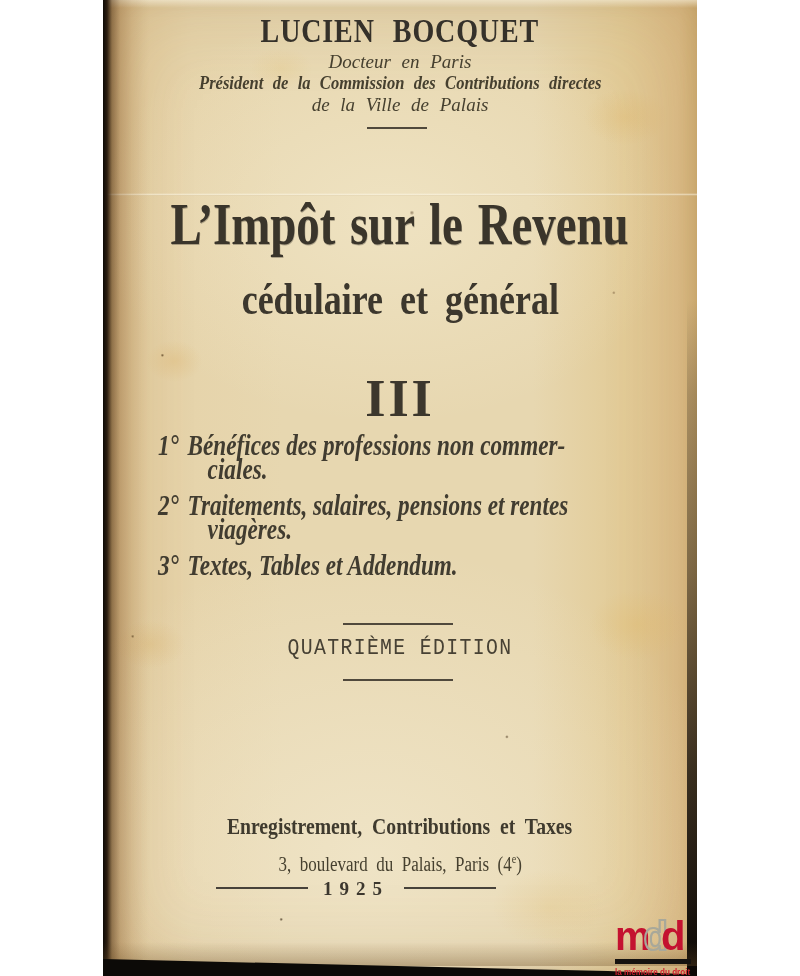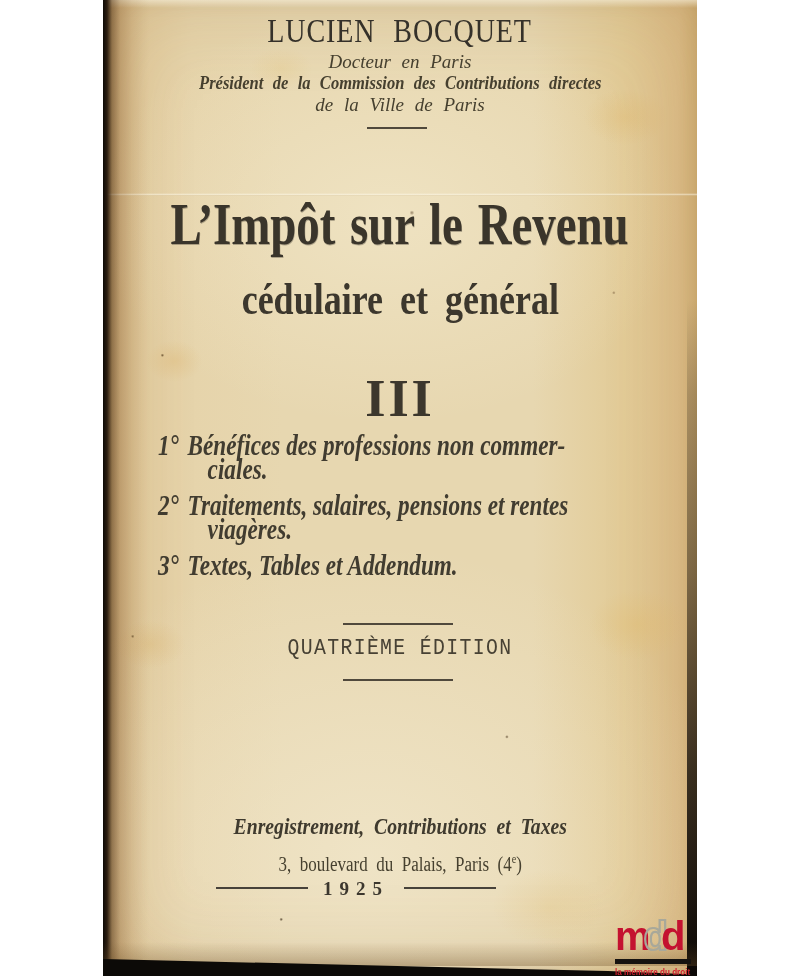--- a/index.html
+++ b/index.html
@@ -58,21 +58,21 @@
   }
   .bottom-wedge {
     position:absolute; left:0; right:0; bottom:0; height:20px; background:#0c0a07;
     clip-path:polygon(0 15%, 85% 75%, 100% 92%, 100% 100%, 0 100%);
   }
 
   
   .blk { position:absolute; left:0; right:0; text-align:center; line-height:1; white-space:nowrap; }
   .sqz { display:inline-block; }
 
-  .author-name   { top:15px;  font-size:33px; font-weight:400; color:#35312a; letter-spacing:1px; word-spacing:12px; }
+  .author-name   { top:15px;  font-size:33px; font-weight:700; color:#35312a; letter-spacing:1px; word-spacing:12px; }
   .author-name .sqz { transform:scaleX(0.85); }
   .author-role-1 { top:52px;  font-size:19px; font-style:italic; color:#46402f; word-spacing:6px; }
   .author-role-2 { top:73px;  font-size:19px; font-style:italic; color:#46402f; word-spacing:6px;font-weight:bold; }
   .author-role-2 .sqz { transform:scaleX(0.87); }
   .author-role-3 { top:95px;  font-size:19px; font-style:italic; color:#46402f; word-spacing:6px; }
 
   .rule { position:absolute; background:#50493c; height:2px; }
   .rule-author  { top:127px; left:264px; width:60px; }
   .rule-ed-top  { top:623px; left:240px; width:110px; }
   .rule-ed-bot  { top:679px; left:240px; width:110px; }
@@ -94,21 +94,21 @@
   .toc-l2   { display:block; margin-left:62px; }
   .toc-l2:empty { display:none; }
 
   .edition { top:638px; font-size:22px; color:#474134; letter-spacing:1.5px;font-family:Liberation Mono, monospace; }
   .edition .sqz { transform:scaleX(0.9); }
 
   .publisher-name { top:747px; font-size:27px; font-weight:700; font-style:italic; color:#3d382d; }
   .publisher-name .sqz { transform:scaleX(0.85); word-spacing:16px; }
   .publisher-dept-1 { top:785px; font-size:24px; font-weight:700; color:#3f3a2e; }
   .publisher-dept-1 .sqz { transform:scaleX(0.78); word-spacing:3px; }
-  .publisher-dept-2 { top:814px; font-size:24px; font-weight:700; color:#3f3a2e;font-style:italic; }
+  .publisher-dept-2 { top:814px; font-size:24px; font-weight:700; color:#3f3a2e; }
   .publisher-dept-2 .sqz { transform:scaleX(0.82); word-spacing:6px; }
   .address { top:853px; font-size:20px; color:#46402f; }
   .address .sqz { transform:scaleX(0.85); word-spacing:5px; }
   .address sup { font-size:12px; }
 
   .year-row { position:absolute; top:879px; left:0; right:0; height:18px;
               display:flex; justify-content:center; align-items:center; gap:15px;
               transform:translateX(-44px); }
   .year-dash { width:92px; height:2.5px; background:#47423a; }
   .year-text { font-size:19px; font-weight:700; color:#3c372e; letter-spacing:7px; line-height:1; }
@@ -134,21 +134,21 @@
     <div class="top-edge"></div>
     <div class="crease"></div>
 
     <div class="blk author-name">
       <span class="sqz">LUCIEN BOCQUET</span>
     </div>
     <div class="blk author-role-1">Docteur en Paris</div>
     <div class="blk author-role-2">
       <span class="sqz">Président de la Commission des Contributions directes</span>
     </div>
-    <div class="blk author-role-3">de la Ville de Paris</div>
+    <div class="blk author-role-3">de la Ville de Palais</div>
 
     <div class="rule rule-author"></div>
 
     <div class="blk subtitle">
       <span class="sqz">cédulaire et général</span>
     </div>
     <div class="blk main-title">
       <span class="sqz">L’Impôt sur le Revenu</span>
     </div>
     <div class="blk volume">III</div>

